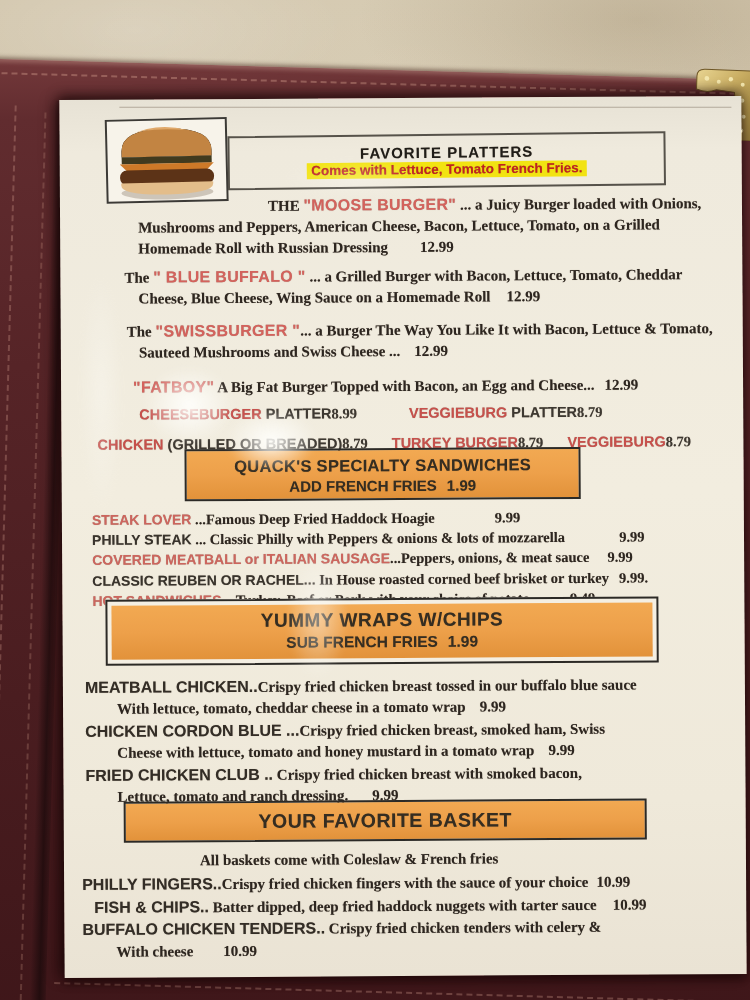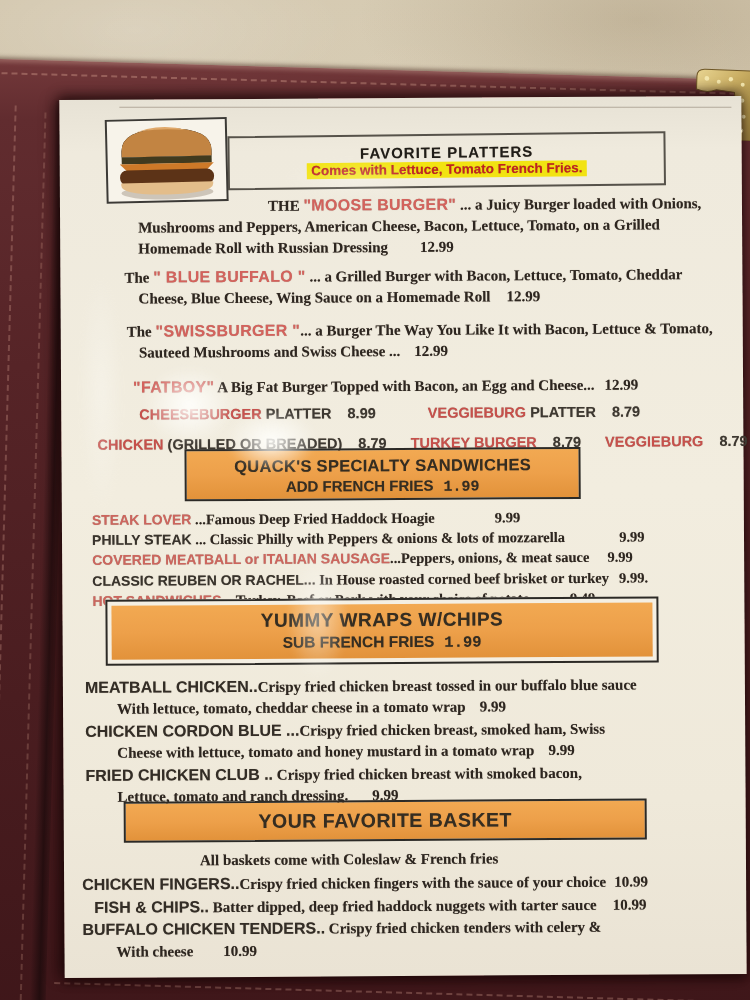--- a/index.html
+++ b/index.html
@@ -63,30 +63,30 @@
   .feat-1{text-indent:130px;}
   .feat-2{margin-top:7px;text-indent:-14px;}
   .feat-3{margin-top:11px;text-indent:-12px;}
   .feat-4{margin-top:13px;text-indent:-6px;}
   .feat-2 .price{margin-left:16px;} .feat-3 .price{margin-left:14px;} .feat-4 .price{margin-left:10px;}
   .prow{font-family:"Liberation Sans",sans-serif;font-weight:700;font-size:14.5px;line-height:22px;
     padding-left:42px;white-space:nowrap;color:#3d3831;}
   .prow-1{margin-top:5px;}
   .prow-2{margin-top:8px;padding-left:0px;}
   .prow .pname{color:#c7504b;}
-  .prow .price{font-family:Liberation Sans, sans-serif;margin-left:16px;}
+  .prow .price{font-family:Liberation Serif, serif;}
   .prow .gap48{margin-left:48px;} .prow .gap20{margin-left:20px;}
   
   .banner{background:linear-gradient(180deg,#f2a952 0%,#eda04a 50%,#e2923a 100%);
     border:2px solid #2c2a26;box-sizing:border-box;text-align:center;color:#352d21;
     font-family:"Liberation Sans",sans-serif;font-weight:700;}
   .quack-banner{margin-left:87px;width:396px;height:52px;padding-top:6px;}
   .quack-banner .b1{font-size:16.5px;letter-spacing:.3px;}
   .quack-banner .b2{font-size:15px;margin-top:2px;}
-  .b2 .bprice{margin-left:10px;font-family:Liberation Mono, monospace;}
+  .b2 .bprice{margin-left:10px;}
   
   .sand-list{margin-top:8px;margin-left:-6px;}
   .sand{font-size:14.5px;font-weight:700;line-height:20.2px;white-space:nowrap;}
   .sand .sname{font-family:"Liberation Sans",sans-serif;font-size:14px;}
   .sand .sname.red{color:#cd655d;}
   .sand .sname.blk{color:#38332c;}
   .sand .price{margin-left:26px;}
   .sand:nth-child(1) .price{margin-left:60px;}
   .sand:nth-child(2) .price{margin-left:54px;}
   .sand:nth-child(3) .price{margin-left:18px;}
@@ -222,21 +222,21 @@
           <div><span class="wname">FRIED CHICKEN CLUB ..</span><span> Crispy fried chicken breast with smoked bacon,</span></div>
           <div class="l2"><span>Lettuce, tomato and ranch dressing.</span><span class="price">9.99</span></div>
         </div>
       </div>
     </div>
 
     <div class="sec sec-basket">
       <div class="banner basket-banner"><span>YOUR FAVORITE BASKET</span></div>
       <div class="basket-note">All baskets come with Coleslaw &amp; French fries</div>
       <div class="basket-list">
-        <div class="bitem bitem-1"><span class="bname">CHICKEN FINGERS..</span><span>Crispy fried chicken fingers with the sauce of your choice</span><span class="price">10.99</span></div>
+        <div class="bitem bitem-1"><span class="bname">PHILLY FINGERS..</span><span>Crispy fried chicken fingers with the sauce of your choice</span><span class="price">10.99</span></div>
         <div class="bitem bitem-2"><span class="bname">FISH &amp; CHIPS..</span><span> Batter dipped, deep fried  haddock nuggets  with tarter sauce</span><span class="price">10.99</span></div>
         <div class="bitem bitem-3">
           <div><span class="bname">BUFFALO CHICKEN TENDERS..</span><span> Crispy fried chicken tenders with celery &amp;</span></div>
           <div class="l2"><span>With cheese</span><span class="price">10.99</span></div>
         </div>
       </div>
     </div>
 
     <div class="glare g-d"></div>
     <div class="glare g-e"></div>

